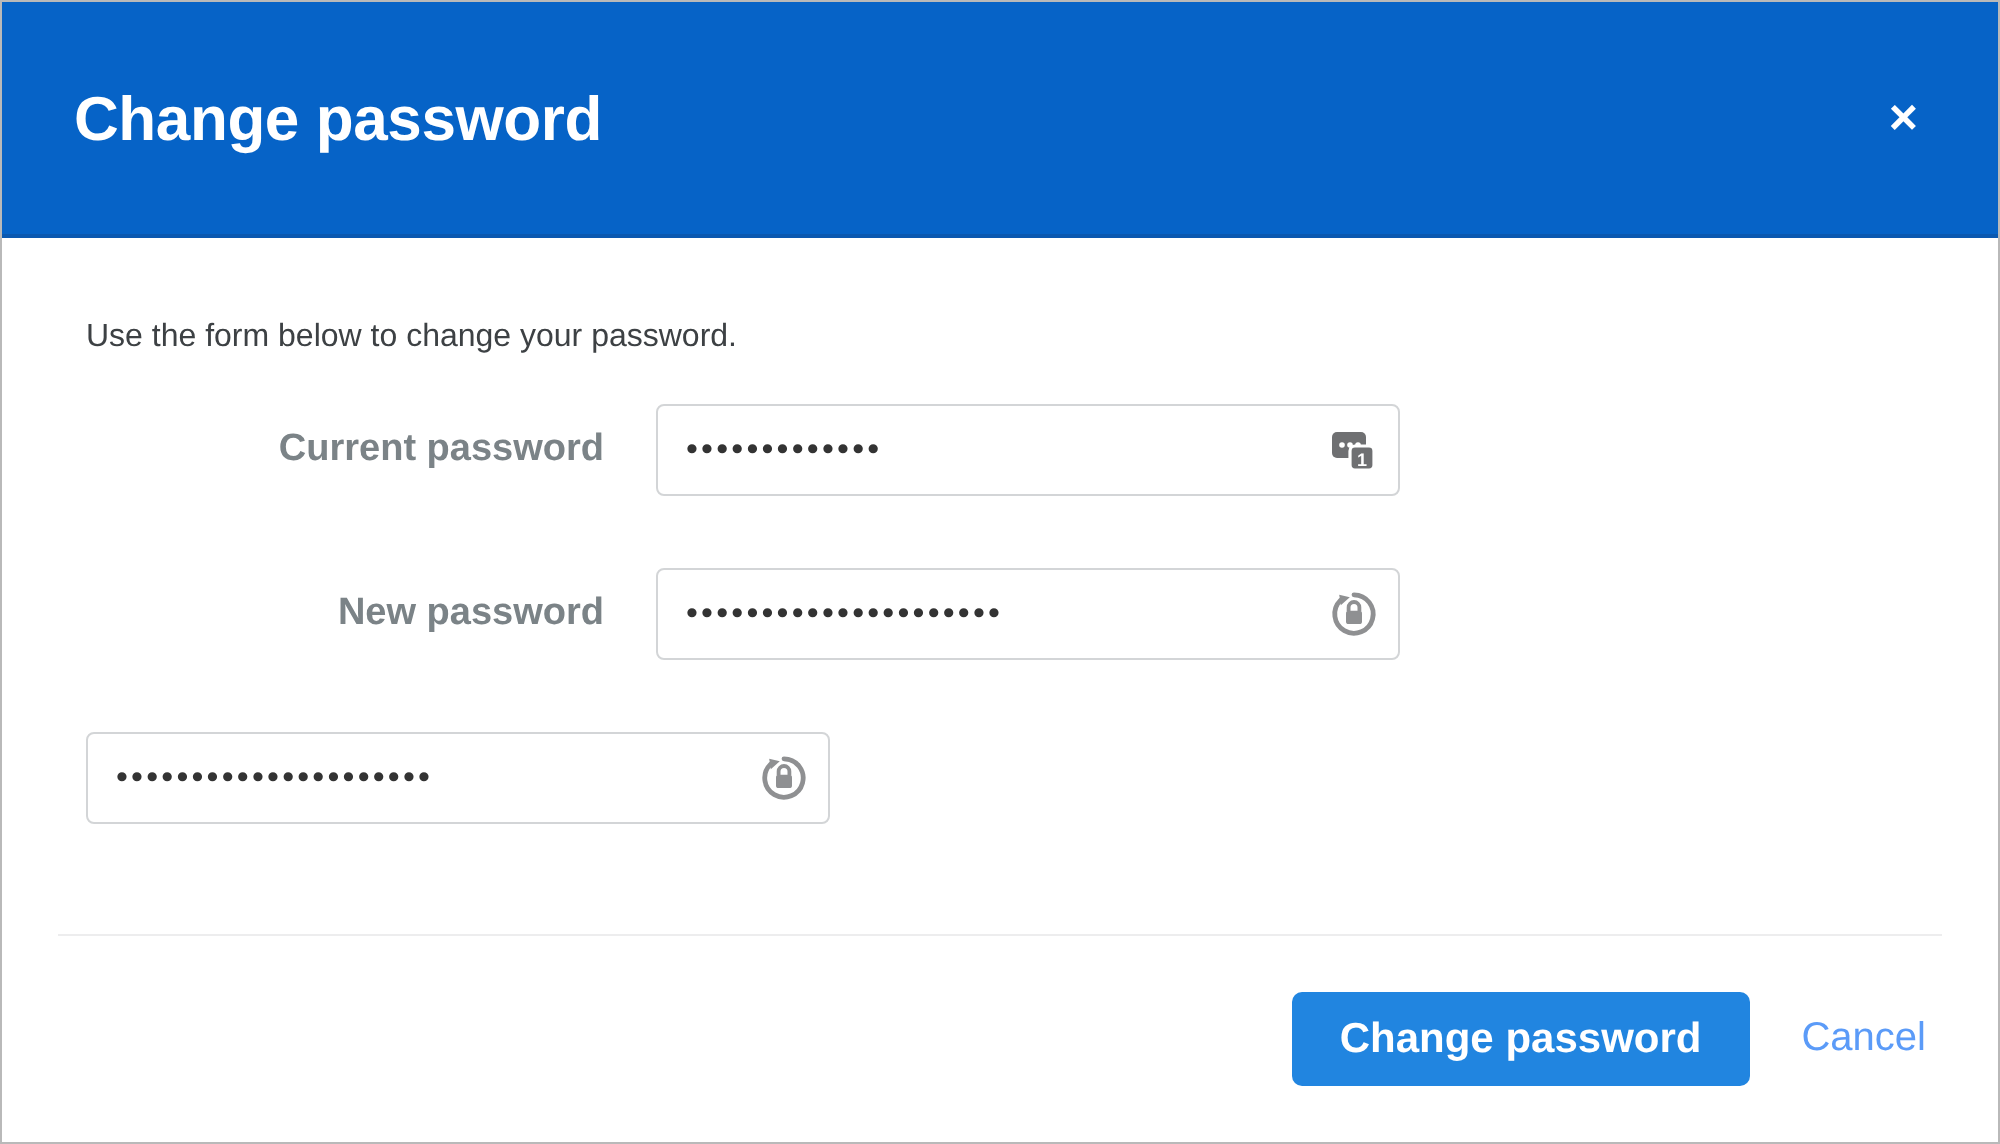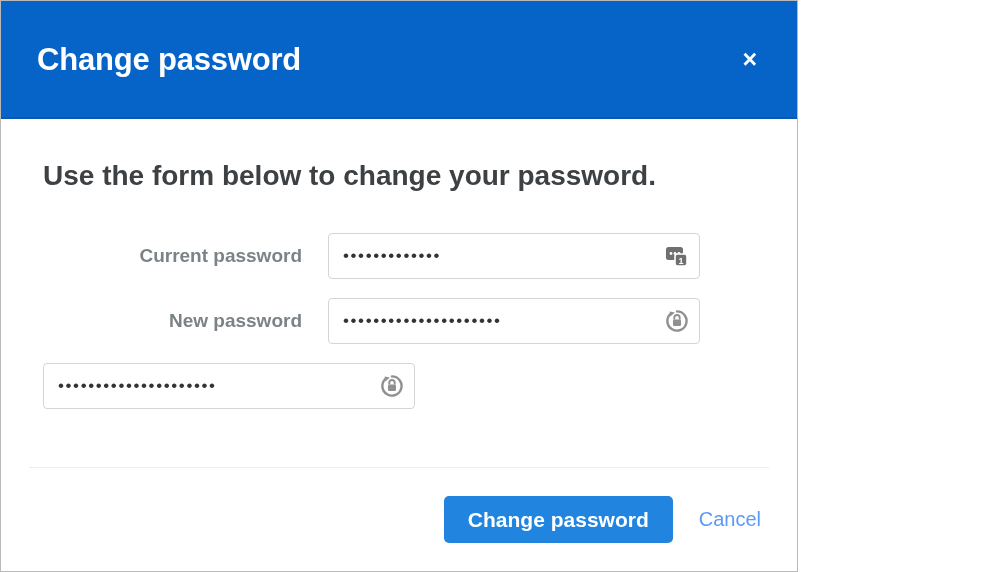--- a/index.html
+++ b/index.html
@@ -10,21 +10,21 @@
     width: 1000px;
     height: 572px;
     background: #ffffff;
     font-family: "Liberation Sans", sans-serif;
     overflow: hidden;
   }
 
   .modal {
     position: relative;
     box-sizing: border-box;
-    width: 798px;
+    width: 1000px;
     height: 572px;
     background: #ffffff;
     border: 1px solid #b9b9b9;
     display: flex;
     flex-direction: column;
   }
 
   
   .modal-header {
     box-sizing: border-box;
@@ -58,31 +58,30 @@
     font-family: "Liberation Sans", sans-serif;
   }
 
   
   .modal-body {
     flex: 1 1 auto;
     padding: 40px 36px 0 42px;
     box-sizing: border-box;
   }
   .intro-text {
-    font-size: 28px;
+    font-size: 16px;
     color: #3d4144;
-    margin: 0 0 40px 0;
+    margin: 0 0 24px 0;
     line-height: 1.2;
-    font-weight: bold;
   }
 
   .form-row {
     display: flex;
     align-items: center;
-    margin-bottom: 19px;
+    margin-bottom: 36px;
   }
   .form-label {
     width: 285px;
     text-align: right;
     padding-right: 26px;
     box-sizing: border-box;
     font-size: 19px;
     font-weight: bold;
     color: #7b8387;
     white-space: nowrap;

